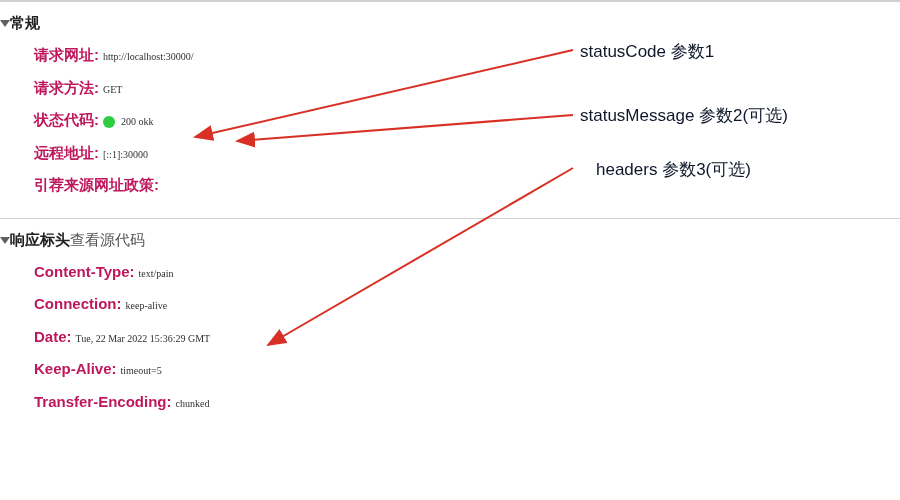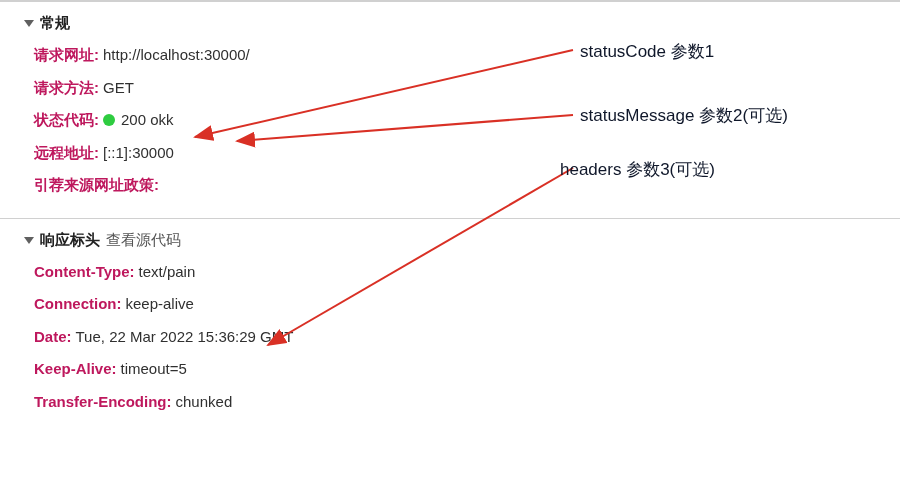--- a/index.html
+++ b/index.html
@@ -20,22 +20,21 @@
       width: 60px;
       height: 2px;
       background: #1a73e8;
     }
     .section {
       padding: 8px 0 0 0;
     }
     .section-header {
       display: flex;
       align-items: center;
-      padding: 4px 24px;
-      gap: 6px;
+      padding: 4px 0;
       font-weight: 700;
       color: #222;
       font-size: 15px;
     }
     .triangle {
       display: inline-block;
       width: 0;
       height: 0;
       border-left: 5px solid transparent;
       border-right: 5px solid transparent;
@@ -52,22 +51,22 @@
       font-size: 15px;
       line-height: 1.5;
     }
     .label {
       color: #be185d;
       font-weight: 600;
       margin-right: 4px;
     }
     .value {
       color: #303030;
-      font-family: Liberation Sans, sans-serif;
-      font-size: 15px;
+      font-family: Liberation Serif, serif;
+      font-size: 10px;
     }
     .status-dot {
       display: inline-block;
       width: 12px;
       height: 12px;
       border-radius: 50%;
       background: #2ecc40;
       margin-right: 6px;
       vertical-align: middle;
       position: relative;
@@ -179,14 +178,14 @@
     </defs>
 
     <line x1="573" y1="48" x2="195" y2="135" stroke="#d93025" stroke-width="2" marker-end="url(#arrowhead)"></line>
 
     <line x1="573" y1="113" x2="237" y2="139" stroke="#d93025" stroke-width="2" marker-end="url(#arrowhead)"></line>
 
     <line x1="573" y1="166" x2="268" y2="343" stroke="#d93025" stroke-width="2" marker-end="url(#arrowhead)"></line>
   </svg>
   <div class="ann-text" style="top:38px; left:580px;">statusCode  参数1</div>
   <div class="ann-text" style="top:102px; left:580px;">statusMessage 参数2(可选)</div>
-  <div class="ann-text" style="top:156px; left:560px;">headers 参数3(可选)</div>
+  <div class="ann-text" style="top:156px; left:596px;">headers 参数3(可选)</div>
 </div>
 
 </body></html>

